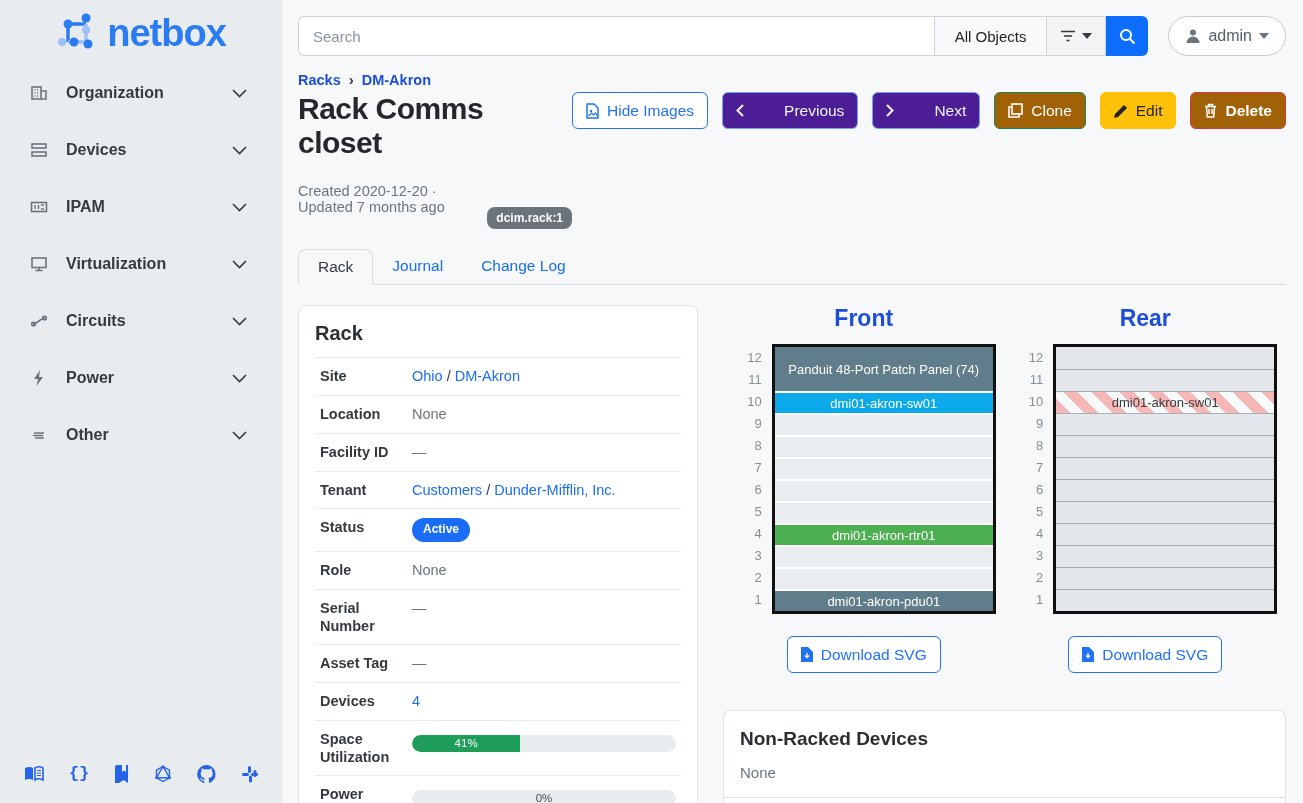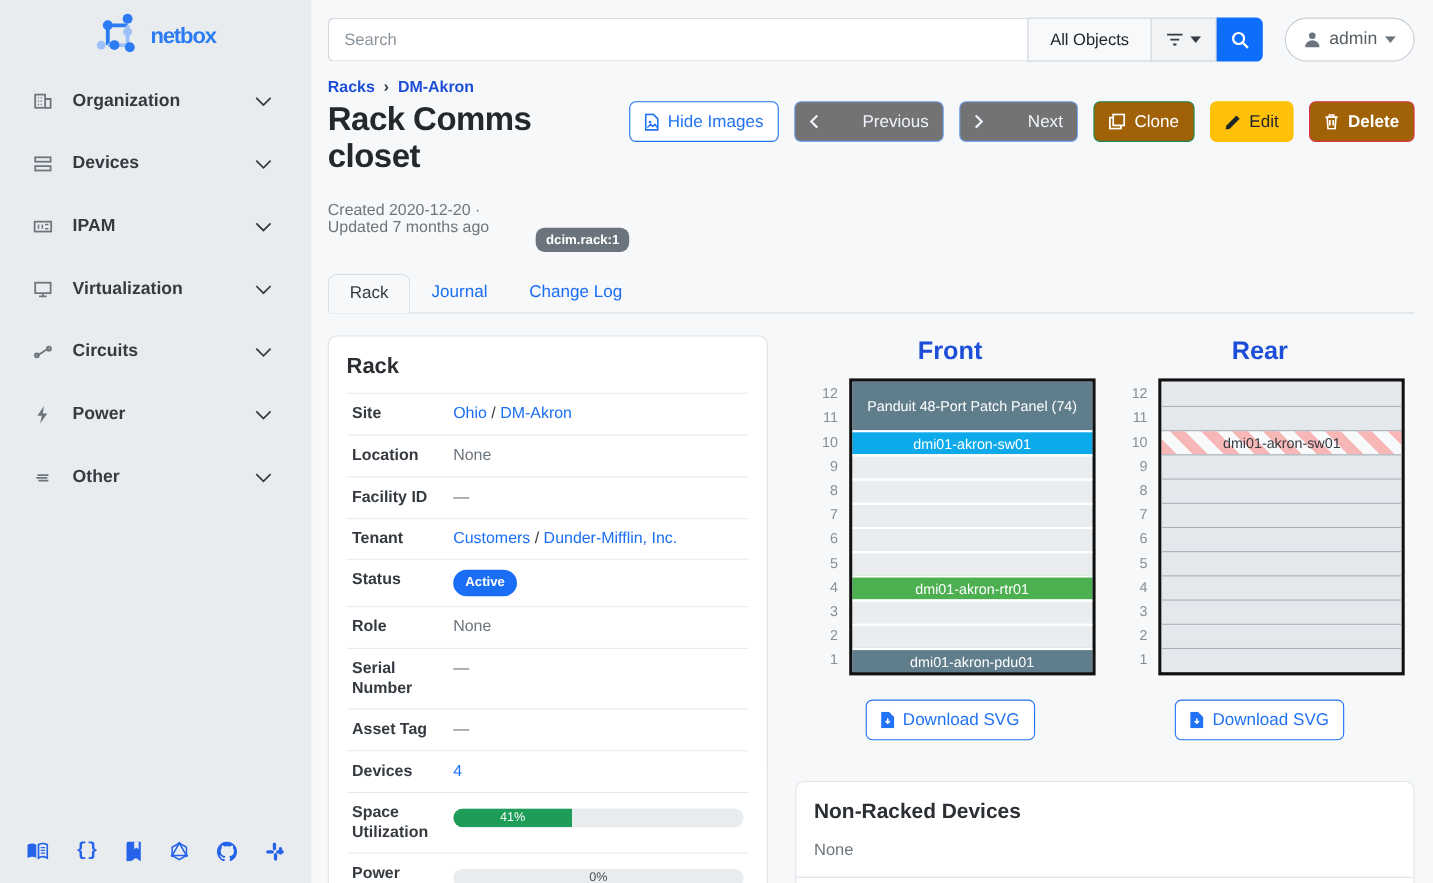--- a/index.html
+++ b/index.html
@@ -14,21 +14,21 @@
   .sidebar {
     width: 283px; min-width: 283px;
     background: #e9ecef;
     display: flex; flex-direction: column;
     position: relative;
   }
   .logo {
     display:flex; align-items:center; justify-content:center;
     gap:8px; margin: 12px 0 18px 0; cursor:pointer;
   }
-  .logo-text { font-size:20px; font-weight:700; color:#2b7bf3; letter-spacing:-1px; }
+  .logo-text { font-size:38px; font-weight:700; color:#2b7bf3; letter-spacing:-1px; }
   .nav { flex:1; }
   .nav-item {
     display:flex; align-items:center;
     padding: 0 36px 0 30px;
     height: 40px; margin-bottom: 17px;
     cursor:pointer;
   }
   .nav-item .nav-ico { width:20px; color:#6c757d; display:flex; align-items:center; }
   .nav-item .nav-label { margin-left:16px; font-size:16px; font-weight:700; color:#343a40; flex:1; }
   .nav-chev { color:#343a40; }
@@ -87,21 +87,21 @@
     padding:4px 9px; border-radius:8px;margin-top:39px;
   }
   .actions { display:flex; gap:14px; }
   .btn {
     height:37px; border-radius:6px; border:1px solid transparent;
     display:flex; align-items:center; gap:8px; padding:0 13px;
     font-size:15.5px; cursor:pointer; font-family:"Liberation Sans", sans-serif;
     white-space:nowrap;
   }
   .btn-outline { background:#fff; border-color:#2272f5; color:#2272f5; }
-  .btn-soft { background:#737373; color:#eef3fd; border-color:#74a4f4;gap:40px; }
+  .btn-soft { background:#4c1d95; color:#eef3fd; border-color:#74a4f4;gap:40px; }
   .btn-green { background:#a16207; color:#fff; border-color:#198754; }
   .btn-yellow { background:#ffc107; color:#212529; border-color:#ffc107; }
   .btn-red { background:#a16207; color:#fff; border-color:#dc3545;font-weight:bold; }
   .btn-blue { background:#0f766e; color:#fff; border-color:#1a6ef5; }
 
   
   .tabs { margin-top:20px; display:flex; border-bottom:1px solid #d8dde2; }
   .tab {
     padding:8px 19px; font-size:15.5px; cursor:pointer;
     color:#1b6ef3; margin-bottom:-1px;

